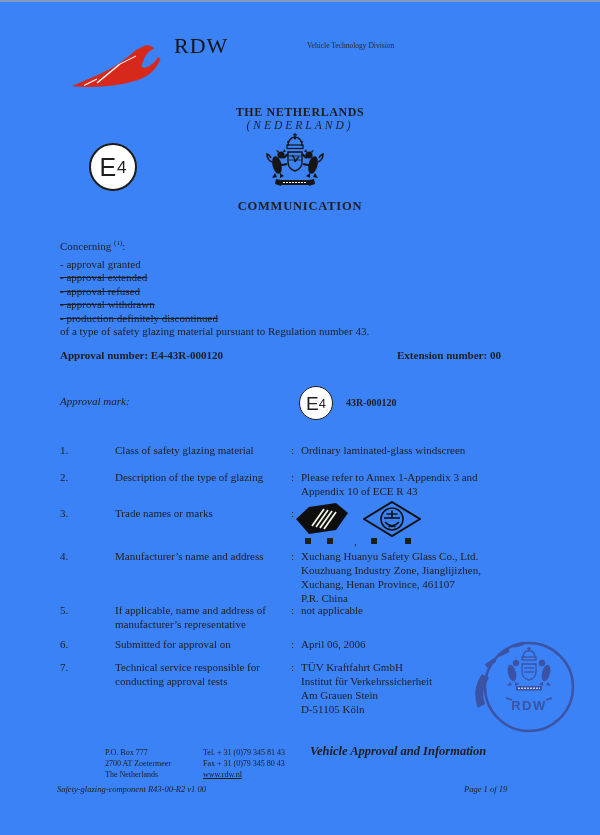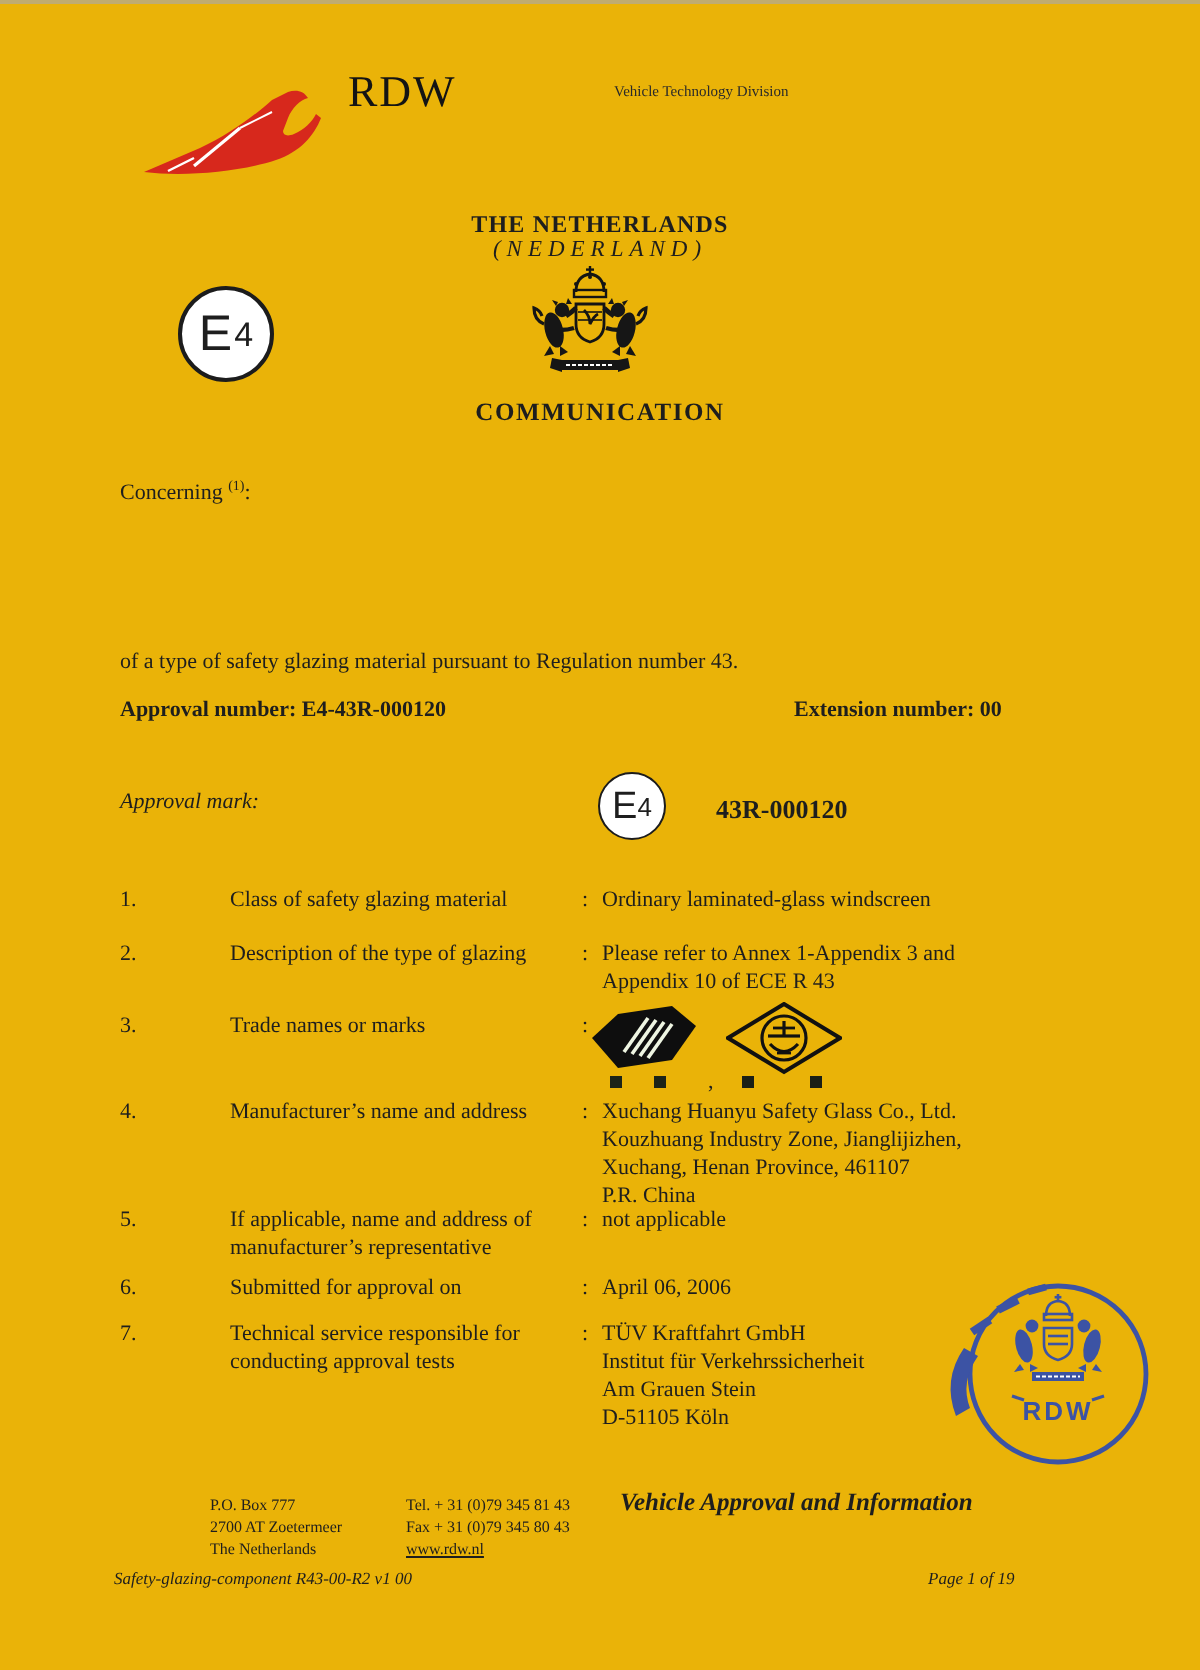--- a/index.html
+++ b/index.html
@@ -1,16 +1,16 @@
 <!DOCTYPE html>
 <html><head>
 <meta charset="utf-8">
 <style>
   html,body{margin:0;padding:0;background:#ffffff;}
-  .page{position:relative;width:600px;height:835px;background:#eab308;overflow:hidden;
+  .page{position:relative;width:600px;height:835px;background:#3b82f6;overflow:hidden;
         font-family:"Liberation Serif","DejaVu Serif",serif;color:#1e1e1e;}
   .abs{position:absolute;}
   .b{font-weight:bold;}
   .i{font-style:italic;}
   .ml{white-space:pre-line;}
   .ctr{left:0;width:600px;text-align:center;}
   .scan-edge{position:absolute;left:0;top:0;width:600px;height:2px;background:#a9a9a9;opacity:.65;}
 
   
   .brand{left:174px;top:33px;font-size:22px;letter-spacing:1px;color:#141414;}
@@ -37,21 +37,21 @@
   .options{left:60px;top:258px;font-size:11px;}
   .options div{line-height:13.4px;}
   .struck{text-decoration:line-through;text-decoration-thickness:1px;}
   .subject{left:60px;top:325px;font-size:11px;text-align:center;}
 
   
   .apprnum{left:60px;top:349px;font-size:11px;}
   .extnum{left:397px;top:349px;font-size:11px;}
   .appmark{left:60px;top:395px;font-size:11px;}
   .markclass{left:311px;top:370px;font-size:11px;margin-top:20px;}
-  .markval{left:358px;top:397px;font-size:13px;text-align:center;}
+  .markval{left:346px;top:397px;font-size:10px;text-align:center;}
 
   
   .row{position:absolute;left:0;width:600px;font-size:11px;line-height:14px;}
   .cell-num{position:absolute;left:60px;}
   .cell-label{position:absolute;left:115px;width:178px;}
   .cell-colon{position:absolute;left:291px;}
   .cell-value{position:absolute;left:301px;width:235px;}
   .trade-logos{left:296px;top:501px;display:flex;align-items:flex-end;gap:6px;}
   .trade-comma{font-size:11px;line-height:8px;}
 
@@ -123,20 +123,27 @@
 
     <polygon points="14,47 19,48 19,54 13,52" fill="#161616"></polygon>
     <polygon points="52,47 47,48 47,54 53,52" fill="#161616"></polygon>
     <rect x="19" y="48" width="28" height="5" fill="#161616"></rect>
     <line x1="21" y1="50.5" x2="45" y2="50.5" stroke="#ffffff" stroke-width="1" stroke-dasharray="2 1"></line>
   </svg>
 
   <div class="abs ctr communication b">COMMUNICATION</div>
 
   <div class="abs concerning"><span>Concerning</span> <sup>(1)</sup><span>:</span></div>
+  <div class="abs options">
+    <div>- approval granted</div>
+    <div class="struck">- approval extended</div>
+    <div class="struck">- approval refused</div>
+    <div class="struck">- approval withdrawn</div>
+    <div class="struck">- production definitely discontinued</div>
+  </div>
   <div class="abs subject">of a type of safety glazing material pursuant to Regulation number 43.</div>
 
   <div class="abs apprnum b">Approval number: E4-43R-000120</div>
   <div class="abs extnum b">Extension number: 00</div>
 
   <div class="abs appmark i">Approval mark:</div>
   <div class="abs markclass b i">II</div>
   <div class="abs ecirc ecirc-sm">
     <span class="e">E</span>
       <span class="n">4</span>

